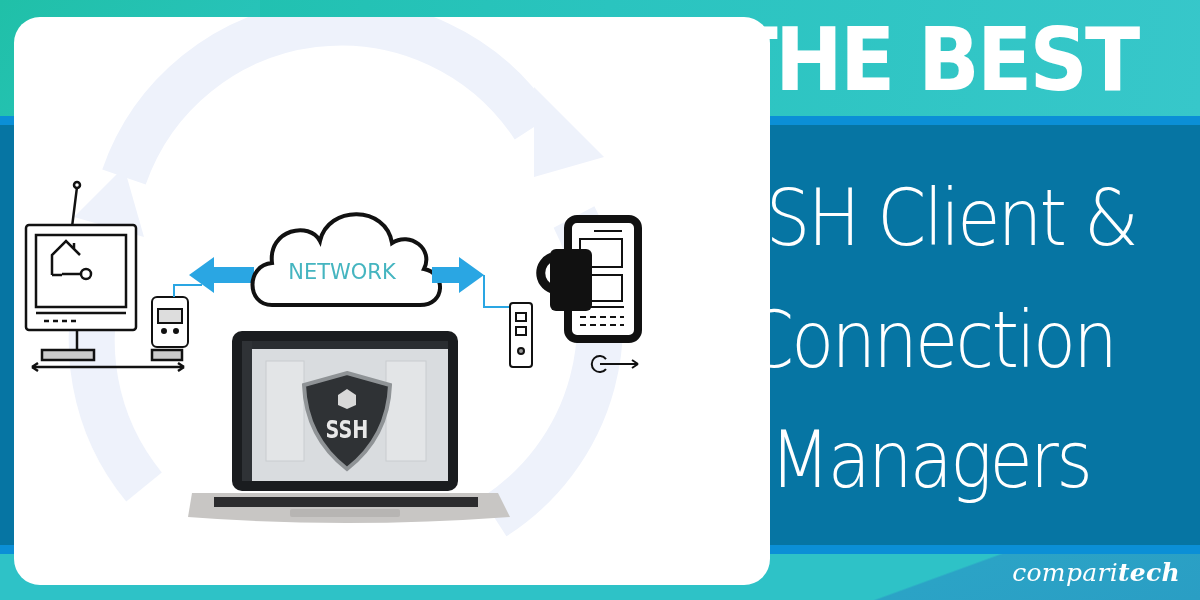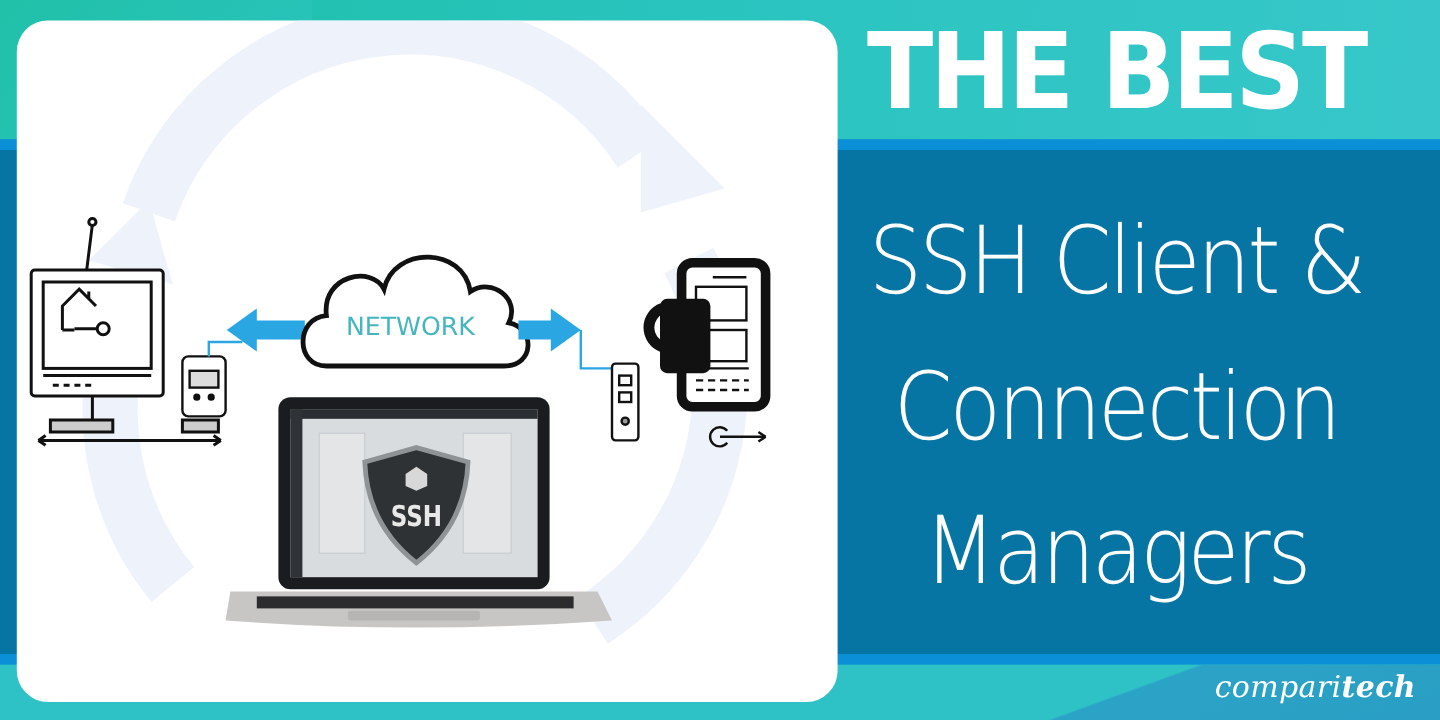--- a/index.html
+++ b/index.html
@@ -9,21 +9,21 @@
     
     .band-top { position: absolute; left: 0; top: 0; width: 1200px; height: 116px; background: linear-gradient(100deg, #1bbfa6 0%, #2ac4bf 50%, #37c7ca 100%); }
     .band-top-diag { position: absolute; left: 0; top: 0; width: 260px; height: 116px; background: linear-gradient(135deg, #20c0a8 0%, #2ac4bf 100%); }
     .stripe-top { position: absolute; left: 0; top: 116px; width: 1200px; height: 9px; background: #0b8fd6; }
     .band-mid { position: absolute; left: 0; top: 125px; width: 1200px; height: 420px; background: #0675a3; }
     .stripe-bot { position: absolute; left: 0; top: 545px; width: 1200px; height: 9px; background: #0b8fd6; }
     .band-bot { position: absolute; left: 0; top: 554px; width: 1200px; height: 46px; background: #2ec2c7; }
     .band-bot-diag { position: absolute; right: 0; top: 554px; width: 420px; height: 46px; background: linear-gradient(160deg, rgba(46,194,199,0) 40%, #2ba3c6 41%, #2a9ec4 100%); }
 
     
-    .card { position: absolute; left: 14px; top: 17px; width: 684px; height: 568px; background: #ffffff; border-radius: 26px; overflow: hidden; }
+    .card { position: absolute; left: 14px; top: 17px; width: 756px; height: 568px; background: #ffffff; border-radius: 26px; overflow: hidden; }
     .card svg { position: absolute; left: 0; top: 0; }
 
     
     .headline-best { position: absolute; left: 660px; top: 6px; width: 540px; text-align: center; color: #ffffff; font-family: "DejaVu Sans", sans-serif; font-weight: bold; font-size: 88px; letter-spacing: -3px; line-height: 108px; transform: scaleX(0.92); transform-origin: center; }
     .headline-line { position: absolute; left: 660px; width: 540px; text-align: center; color: #ffffff; font-family: "DejaVu Sans", sans-serif; font-weight: 200; font-size: 78px; letter-spacing: -3px; line-height: 100px; transform: scaleX(0.9); transform-origin: center; -webkit-text-stroke: 0; font-stretch: condensed; }
     .line1 { top: 168px; }
     .line2 { top: 290px; }
     .line3 { top: 410px; }
 
     .brand { position: absolute; right: 20px; top: 558px; color: #ffffff; font-family: "DejaVu Serif", serif; font-style: italic; font-size: 25px; letter-spacing: 0.3px; }

